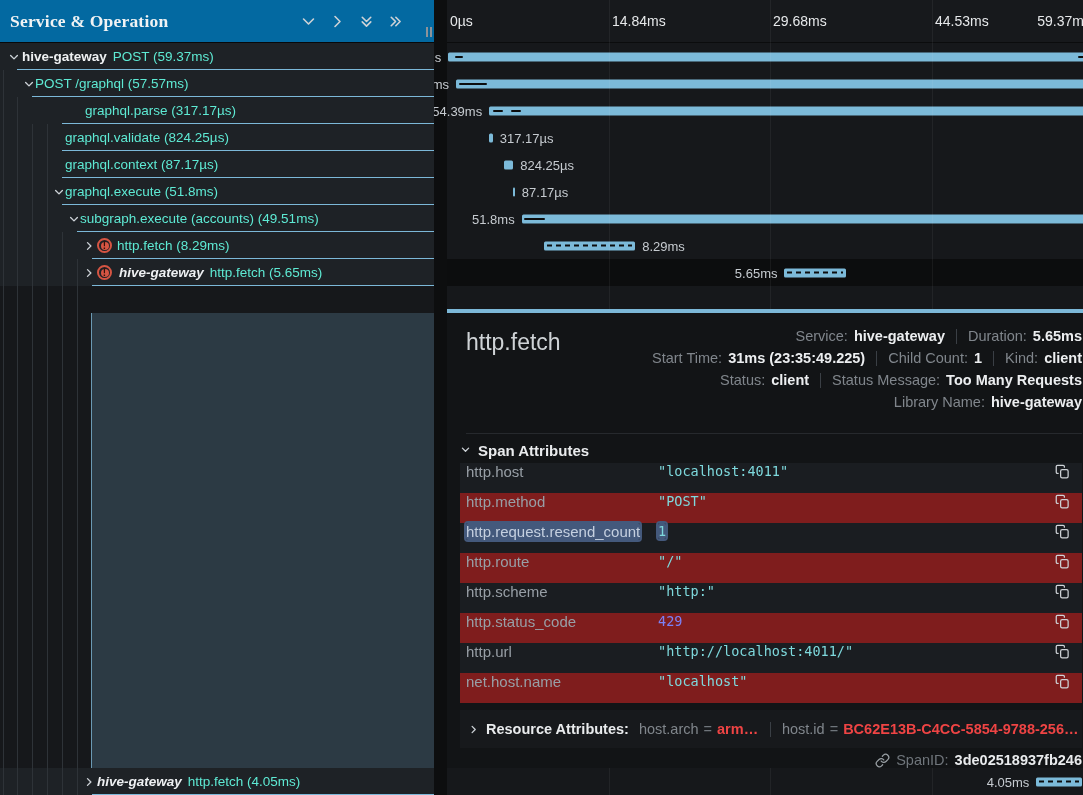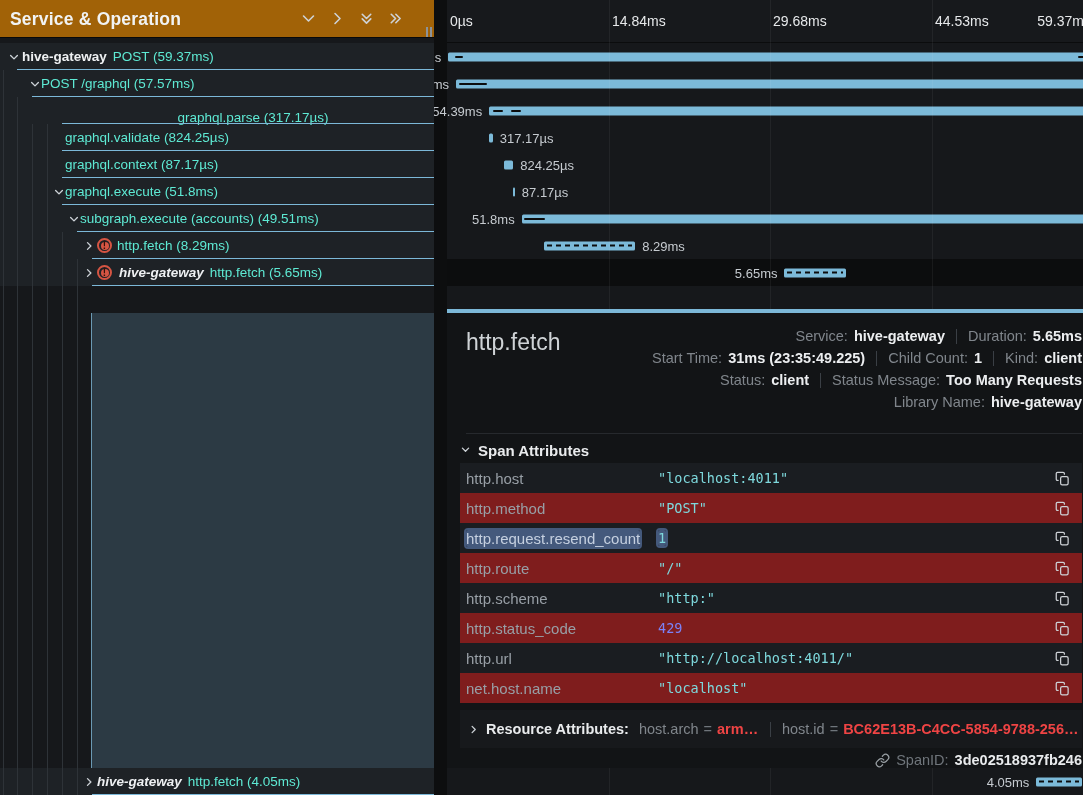--- a/index.html
+++ b/index.html
@@ -1,20 +1,20 @@
 <!DOCTYPE html>
 <html><head>
 <meta charset="utf-8">
 <style>
   html,body{margin:0;padding:0;background:#0d0e0f;}
   .app{position:relative;width:1083px;height:795px;background:#0d0e0f;overflow:hidden;
        font-family:"Liberation Sans",sans-serif;-webkit-font-smoothing:antialiased;}
   
   .left-panel{position:absolute;left:0;top:0;width:434px;height:795px;background:#16181b;z-index:4;}
-  .left-header{position:absolute;left:0;top:0;width:434px;height:38px;background:#a16207;border-bottom:1px solid #08090a;box-sizing:border-box;}
+  .left-header{position:absolute;left:0;top:0;width:434px;height:43px;background:#0369a1;border-bottom:1px solid #08090a;box-sizing:border-box;font-family:Liberation Serif, serif;}
   .lh-title{position:absolute;left:10px;top:50%;transform:translateY(-50%);font-size:17.5px;font-weight:700;color:#f1f3f4;letter-spacing:.2px;}
   .lh-icons{position:absolute;right:30px;top:50%;transform:translateY(-50%);display:flex;gap:11px;align-items:center;}
   .lh-icons .icbtn{width:18px;height:18px;display:flex;align-items:center;justify-content:center;cursor:pointer;}
   .splitter{position:absolute;right:2px;top:27px;display:flex;gap:2px;cursor:col-resize;}
   .splitter span{display:block;width:2px;height:10px;background:#8d9399;}
   .tree{position:absolute;left:0;top:43px;width:434px;}
   .guide{position:absolute;width:1px;background:#2e3338;z-index:2;}
   .t-row{position:relative;height:27px;background:#1e2226;box-sizing:border-box;}
   .t-line{position:absolute;right:0;bottom:0;height:1px;background:#7cb8d8;z-index:3;}
   .t-content{position:absolute;inset:0;display:flex;align-items:center;z-index:3;}
@@ -46,21 +46,21 @@
   .d-title{position:absolute;left:19px;top:16px;font-size:23px;color:#cfd3d6;}
   .d-meta{position:absolute;right:14px;top:12px;text-align:right;}
   .d-meta-line{display:flex;justify-content:flex-end;align-items:center;height:22px;font-size:14.5px;}
   .d-meta-line .lbl{color:#80868c;margin-right:6px;white-space:pre;}
   .d-meta-line .val{color:#eceef0;font-weight:700;white-space:pre;}
   .d-div{display:inline-block;width:1px;height:15px;background:#3a3f45;margin:0 11px;}
   .d-sep{position:absolute;left:19px;right:14px;top:120px;height:1px;background:#26292d;}
   .attr-head{position:absolute;left:13px;top:128px;display:flex;align-items:center;gap:7px;cursor:pointer;}
   .attr-head .txt{color:#e9ebed;font-weight:700;font-size:15px;}
   .attr-table{position:absolute;left:13px;top:150px;width:622px;}
-  .attr-row{display:flex;align-items:center;height:30px;box-sizing:border-box;}
+  .attr-row{display:flex;align-items:flex-start;height:30px;box-sizing:border-box;}
   .attr-row.alt{background:#1a1d21;}
   .attr-row.base{background:#7f1d1d;}
   .attr-key{width:192px;flex:0 0 192px;margin-left:6px;font-size:15px;color:#989fa6;white-space:nowrap;}
   .attr-val{font-family:"DejaVu Sans Mono",monospace;font-size:13.5px;color:#7ed9dd;white-space:nowrap;}
   .attr-val.num{color:#7b82f7;}
   .hl{background:#44597c;border-radius:2px;box-shadow:0 0 0 2px #44597c;}
   .attr-key .hl{color:#c5d0e0;}
   .copy-btn{margin-left:auto;margin-right:12px;width:16px;height:16px;display:flex;align-items:center;justify-content:center;cursor:pointer;}
   .res-row{position:absolute;left:13px;right:14px;top:397px;height:38px;background:#17191c;display:flex;align-items:center;font-size:14.5px;}
   .res-chev{margin:0 7px 0 8px;display:flex;align-items:center;}
@@ -319,32 +319,32 @@
               <svg width="12" height="12" viewBox="0 0 16 16">
                 <polyline points="3.5,6 8,10.5 12.5,6" fill="none" stroke="#ccd1d6" stroke-width="1.8" stroke-linecap="round" stroke-linejoin="round"></polyline>
               </svg>
             </span>
             <span class="t-svc">hive-gateway</span>
             <span class="t-label">POST (59.37ms)</span>
           </div>
           <div class="t-line" style="left: 17px;"></div>
         </div>
         <div class="t-row">
-          <div class="t-content" style="padding-left: 28px;">
+          <div class="t-content" style="padding-left: 22px;">
             <span class="t-chev">
               <svg width="12" height="12" viewBox="0 0 16 16">
                 <polyline points="3.5,6 8,10.5 12.5,6" fill="none" stroke="#ccd1d6" stroke-width="1.8" stroke-linecap="round" stroke-linejoin="round"></polyline>
               </svg>
             </span>
             <span class="t-label">POST /graphql (57.57ms)</span>
           </div>
           <div class="t-line" style="left: 32px;"></div>
         </div>
         <div class="t-row">
-          <div class="t-content" style="padding-left: 72px; flex-direction: column;">
+          <div class="t-content" style="padding-left: 72px;">
             <span class="t-chev"></span>
             <span class="t-label">graphql.parse (317.17µs)</span>
           </div>
           <div class="t-line" style="left: 62px;"></div>
         </div>
         <div class="t-row">
           <div class="t-content" style="padding-left: 52px;">
             <span class="t-chev"></span>
             <span class="t-label">graphql.validate (824.25µs)</span>
           </div>

